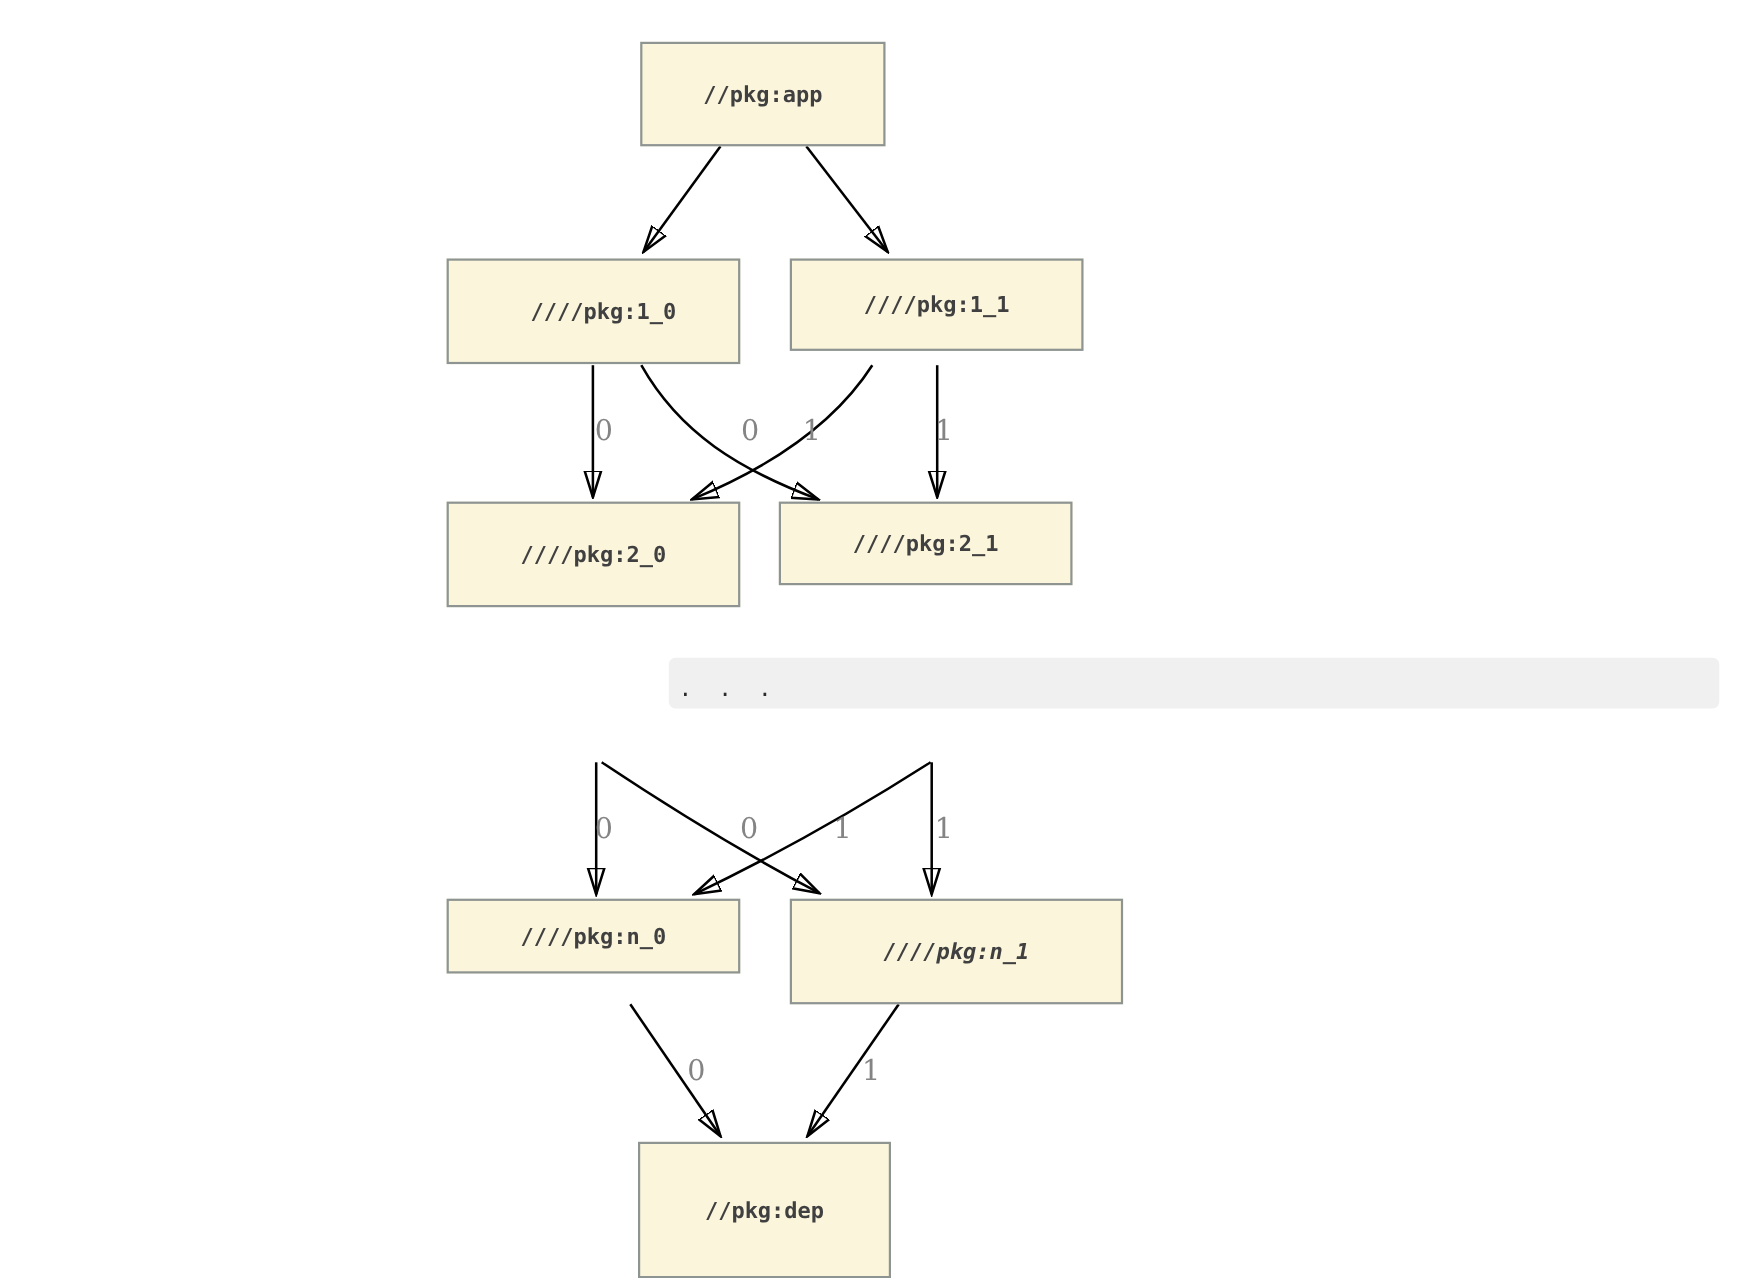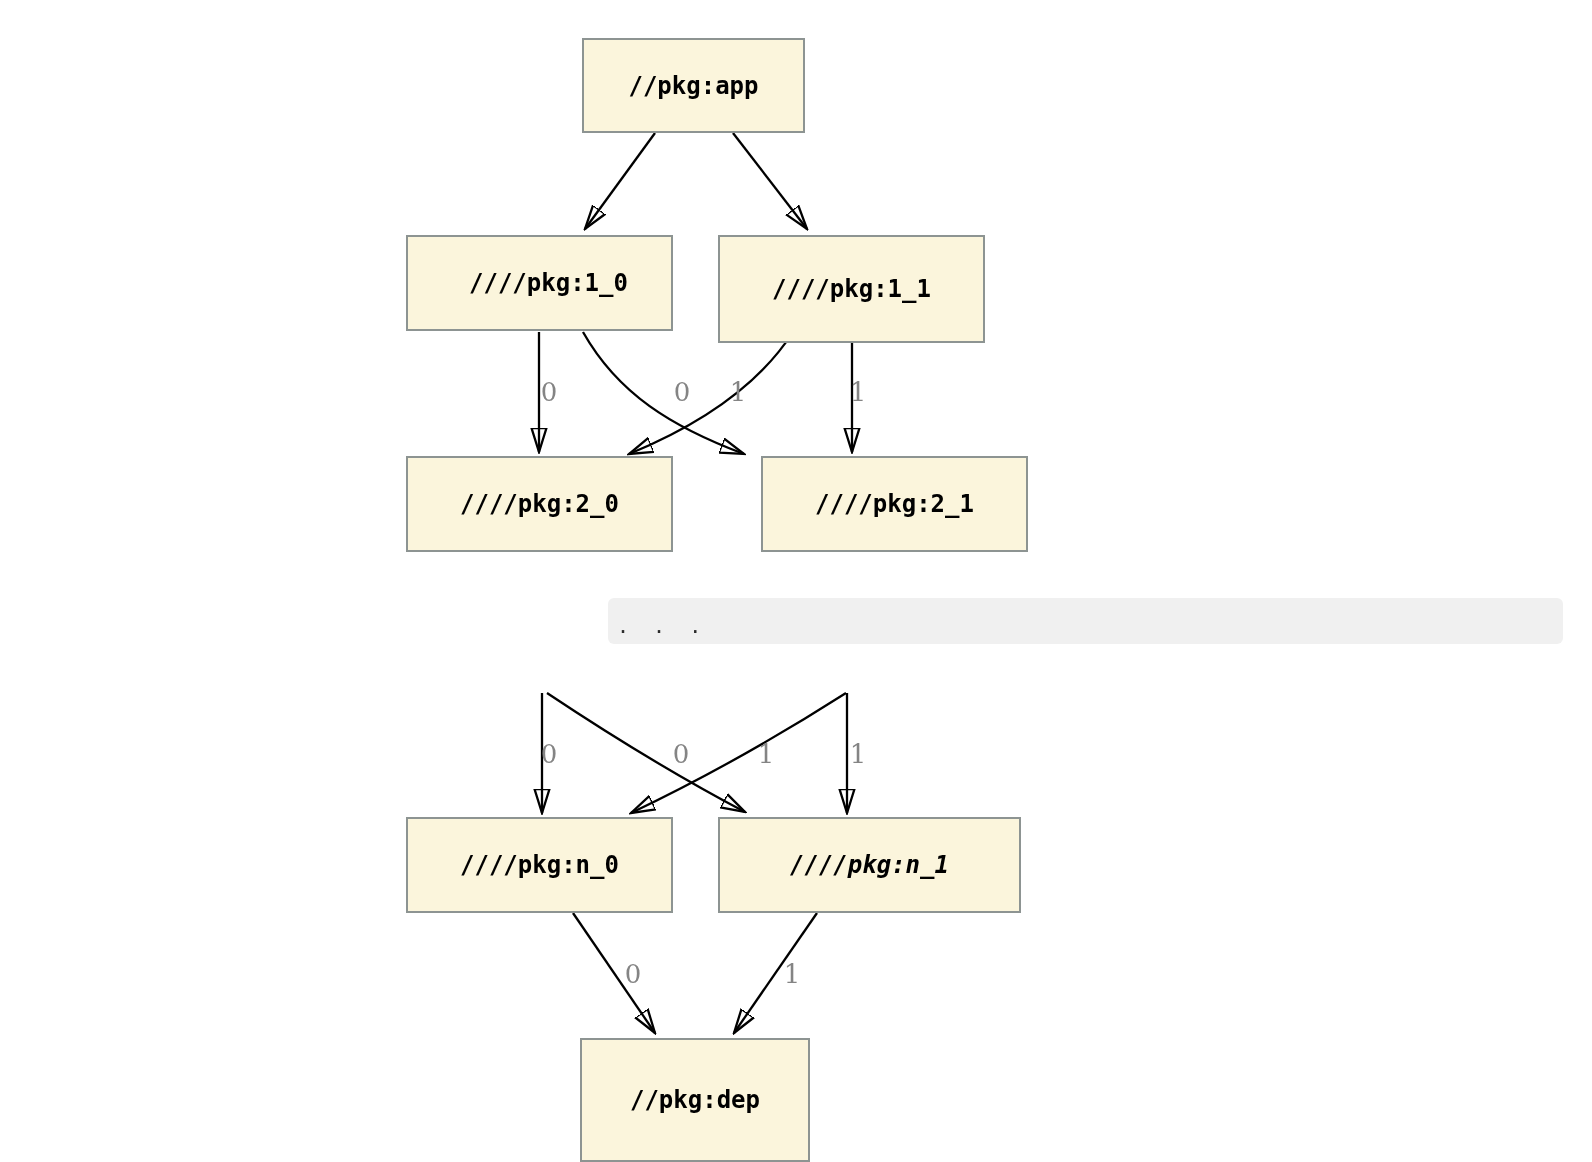--- a/index.html
+++ b/index.html
@@ -29,22 +29,22 @@
   .node {
     position: absolute;
     box-sizing: border-box;
     background: #fbf5dc;
     border: 2px solid #8d9492;
     display: flex;
     align-items: center;
     justify-content: center;
     font-family: "DejaVu Sans Mono", monospace;
     font-weight: bold;
-    font-size: 24px;
-    color: #000000;
+    font-size: 20px;
+    color: #404040;
     white-space: nowrap;
   }
   .edge-label {
     position: absolute;
     transform: translate(-50%, -50%);
     font-family: "DejaVu Serif", serif;
     font-size: 26px;
     color: #848484;
     line-height: 1;
   }
@@ -93,26 +93,26 @@
     <path d="M846,693 Q738,762 631,813" marker-end="url(#arrow)"></path>
     <path d="M847,693 L847,813" marker-end="url(#arrow)"></path>
 
     <path d="M573,913 L655,1033" marker-end="url(#arrow)"></path>
     <path d="M817,913 L734,1033" marker-end="url(#arrow)"></path>
   </svg>
 
   <div class="node" style="left:582px; top:38px;  width:223px; height:95px;">//pkg:app</div>
 
   <div class="node" style="left:406px; top:235px; width:267px; height:96px;padding-left:18px;">////pkg:1_0</div>
-  <div class="node" style="left:718px; top:235px; width:267px; height:108px;">////pkg:1_1</div>
+  <div class="node" style="left:718px; top:235px; width:267px; height:84px;">////pkg:1_1</div>
 
   <div class="node" style="left:406px; top:456px; width:267px; height:96px;">////pkg:2_0</div>
-  <div class="node" style="left:761px; top:456px; width:267px; height:96px;">////pkg:2_1</div>
+  <div class="node" style="left:708px; top:456px; width:267px; height:76px;">////pkg:2_1</div>
 
-  <div class="node" style="left:406px; top:817px; width:267px; height:96px;">////pkg:n_0</div>
+  <div class="node" style="left:406px; top:817px; width:267px; height:68px;">////pkg:n_0</div>
   <div class="node" style="left:718px; top:817px; width:303px; height:96px;font-style:italic;">////pkg:n_1</div>
 
   <div class="node" style="left:580px; top:1038px; width:230px; height:124px;">//pkg:dep</div>
 
   <span class="edge-label" style="left:549px; top:392px;">0</span>
   <span class="edge-label" style="left:682px; top:392px;">0</span>
   <span class="edge-label" style="left:738px; top:392px;">1</span>
   <span class="edge-label" style="left:858px; top:392px;">1</span>
 
   <div class="ellipsis-band"></div>

